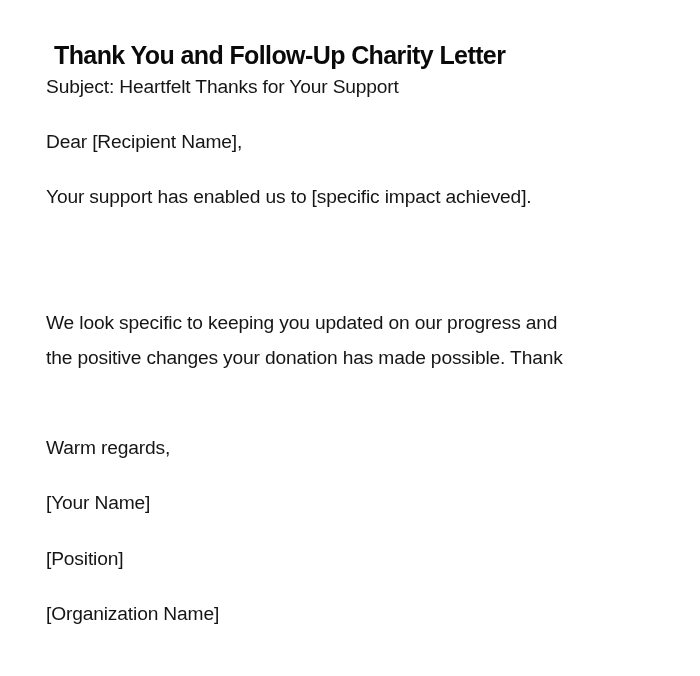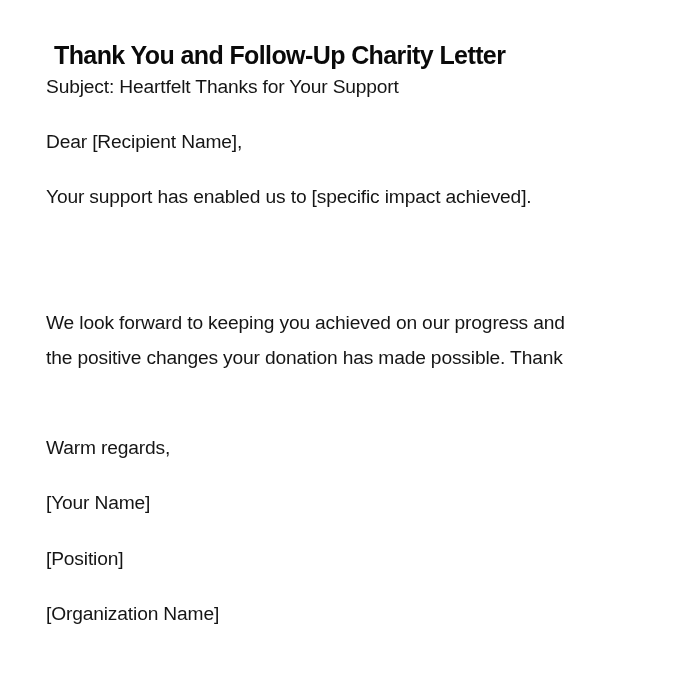--- a/index.html
+++ b/index.html
@@ -52,21 +52,21 @@
 
   <p class="para single" style="top:69px">Subject: Heartfelt Thanks for Your Support</p>
 
   <p class="para single" style="top:124px">Dear [Recipient Name],</p>
 
   <div class="para" style="top:179px">
     <div style="white-space:nowrap">Your support has enabled us to [specific impact achieved].</div>
   </div>
 
   <div class="para" style="top:305px">
-    <div style="white-space:nowrap">We look forward to keeping you achieved on our progress and</div>
+    <div style="white-space:nowrap">We look specific to keeping you updated on our progress and</div>
     <div style="white-space:nowrap">the positive changes your donation has made possible. Thank</div>
   </div>
 
   <p class="para single" style="top:430px">Warm regards,</p>
 
   <p class="para single" style="top:485px">[Your Name]</p>
 
   <p class="para single" style="top:541px">[Position]</p>
 
   <p class="para single" style="top:596px">[Organization Name]</p>

